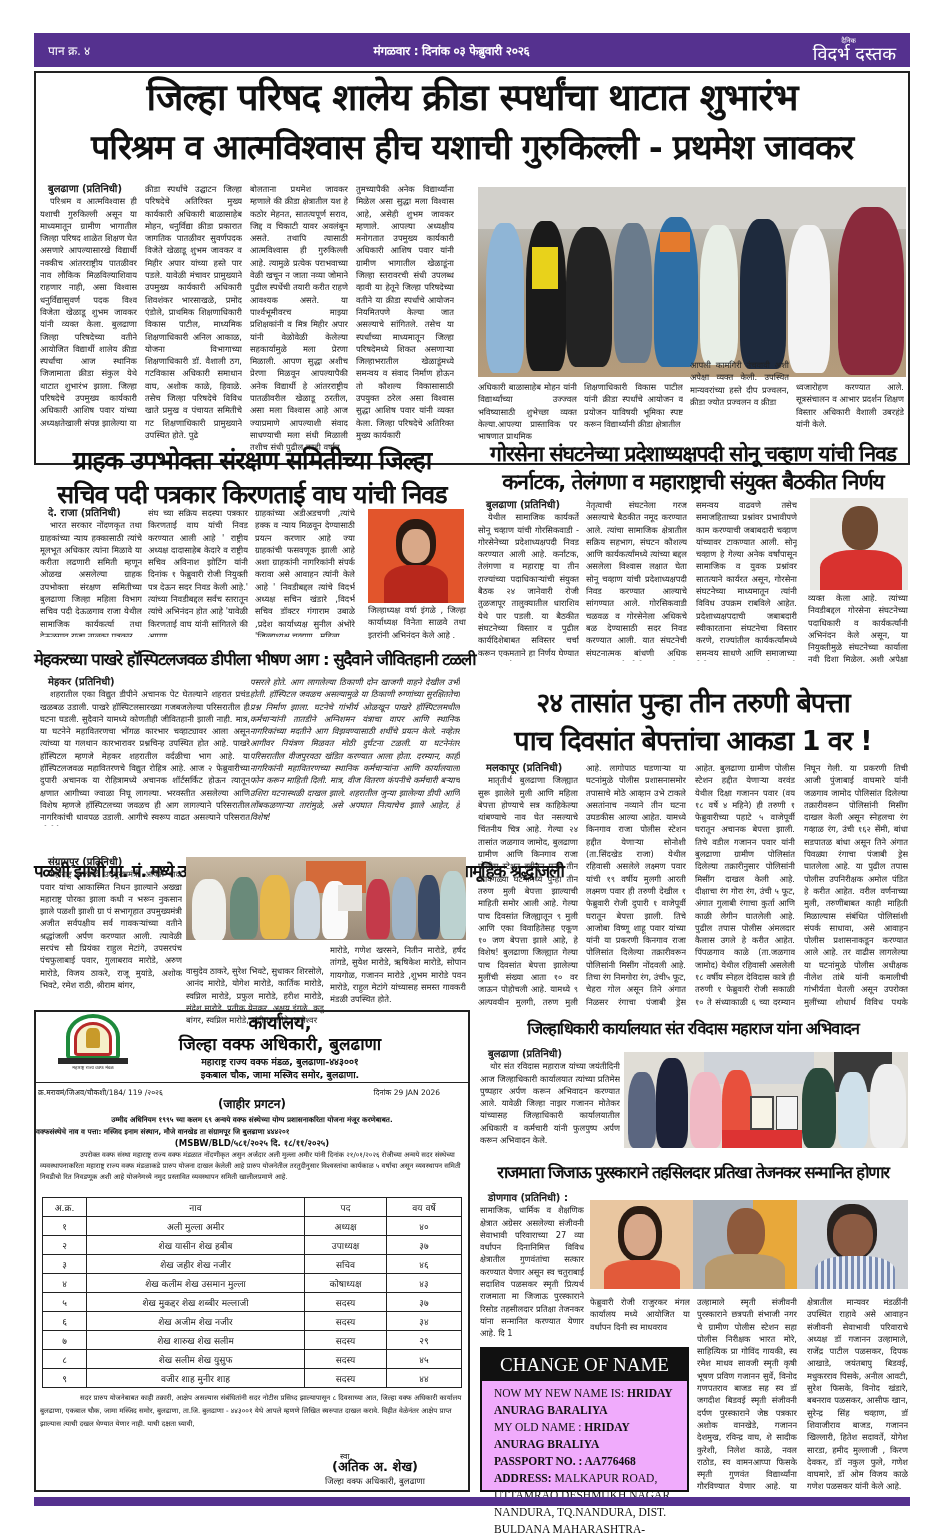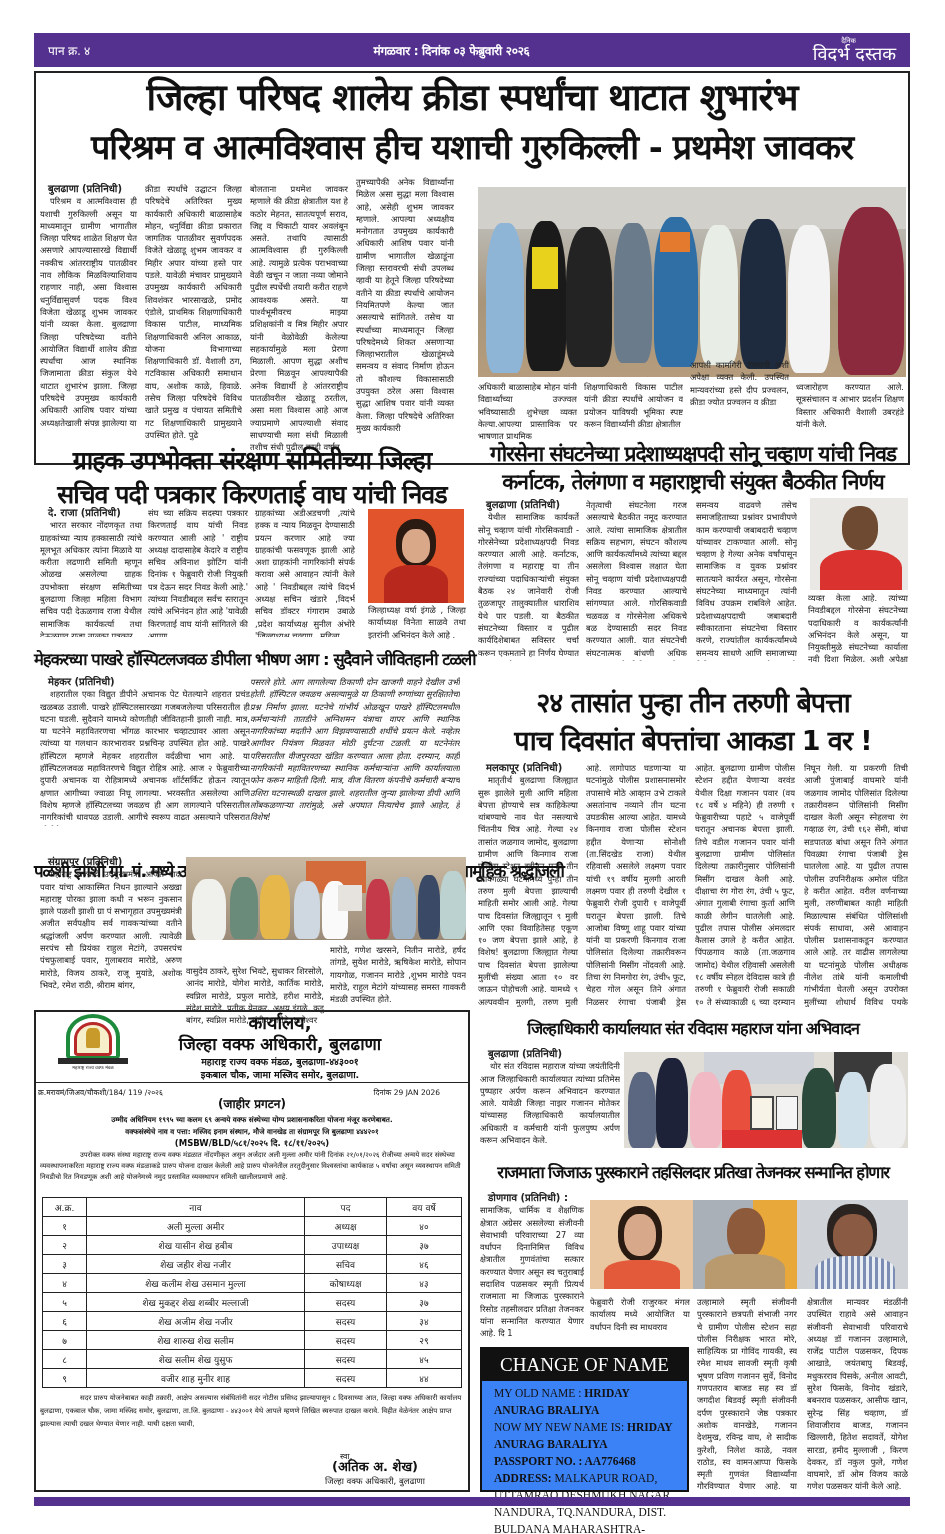--- a/index.html
+++ b/index.html
@@ -15,21 +15,21 @@
 .hl{position:absolute;font-family:"DejaVu Sans",sans-serif;font-weight:bold;color:#111;text-align:center;white-space:nowrap;letter-spacing:-1px}
 .col{position:absolute;font-size:8.3px;line-height:12.3px;text-align:justify;color:#222;overflow:hidden;font-family:"DejaVu Sans",sans-serif}
 .col .dl{font-weight:bold;font-size:10px;display:block;text-indent:8px}
 .col p{text-indent:10px}
 .photo{position:absolute;overflow:hidden}
 .cap{position:absolute;font-size:8.3px;line-height:12.3px;font-family:"DejaVu Sans",sans-serif;color:#222;text-align:justify}
 .person{position:absolute;border-radius:40% 40% 20% 20%}
 table.wt{position:absolute;border-collapse:collapse;font-family:"DejaVu Sans",sans-serif;font-size:9px}
 table.wt td,table.wt th{border:1px solid #222;text-align:center;height:19px;font-weight:normal}
 .notice-text{position:absolute;font-family:"DejaVu Sans",sans-serif;font-size:8.5px;line-height:13px;color:#111}
-.cn-box{position:absolute;border:2px solid #111;background:#3b82f6}
+.cn-box{position:absolute;border:2px solid #111;background:#f0abfc}
 .cn-title{background:#111;color:#fff;font-family:"Liberation Serif",serif;font-size:19px;text-align:center;height:32px;line-height:32px}
 .cn-body{padding:4px 12px;font-family:"Liberation Serif",serif;font-size:11.5px;line-height:17px;color:#111}
 .footbar{position:absolute;left:34px;top:1497px;width:876px;height:9px;background:#55318f}
 </style>
 </head>
 <body>
 
 <div class="topbar">
   <span class="pn">पान क्र. ४</span>
   <span class="dt">मंगळवार : दिनांक ०३ फेब्रुवारी २०२६</span>
@@ -46,21 +46,21 @@
 <div class="col" style="left:40px;top:183px;width:97px;height:278px;">
   <span class="dl">बुलढाणा (प्रतिनिधी)</span>
   <p>परिश्रम व आत्मविश्वास ही यशाची गुरुकिल्ली असून या माध्यमातून ग्रामीण भागातील जिल्हा परिषद शाळेत शिक्षण घेत असणारे आपल्यासारखे विद्यार्थी नक्कीच आंतरराष्ट्रीय पातळीवर नाव लौकिक मिळविल्याशिवाय राहणार नाही, असा विश्वास धनुर्विद्यासुवर्ण पदक विश्व विजेता खेळाडू शुभम जावकर यांनी व्यक्त केला. बुलढाणा जिल्हा परिषदेच्या वतीने आयोजित विद्यार्थी शालेय क्रीडा स्पर्धांचा आज स्थानिक जिजामाता क्रीडा संकुल येथे थाटात शुभारंभ झाला. जिल्हा परिषदेचे उपमुख्य कार्यकारी अधिकारी आशिष पवार यांच्या अध्यक्षतेखाली संपन्न झालेल्या या</p>
 </div>
 <div class="col" style="left:145px;top:183px;width:97px;height:278px;">
     <p style="text-indent:0">क्रीडा स्पर्धांचे उद्घाटन जिल्हा परिषदेचे अतिरिक्त मुख्य कार्यकारी अधिकारी बाळासाहेब मोहन, धनुर्विद्या क्रीडा प्रकारात जागतिक पातळीवर सुवर्णपदक विजेते खेळाडू शुभम जावकर व मिहीर अपार यांच्या हस्ते पार पडले. यावेळी मंचावर प्रामुख्याने उपमुख्य कार्यकारी अधिकारी शिवशंकर भारसाखळे, प्रमोद एंडोले, प्राथमिक शिक्षणाधिकारी विकास पाटील, माध्यमिक शिक्षणाधिकारी अनिल आकाळ, योजना विभागाच्या शिक्षणाधिकारी डॉ. वैशाली ठग, गटविकास अधिकारी समाधान वाघ, अशोक काळे, हिवाळे. तसेच जिल्हा परिषदेचे विविध खाते प्रमुख व पंचायत समितीचे गट शिक्षणाधिकारी प्रामुख्याने उपस्थित होते. पुढे</p>
   </div>
 <div class="col" style="left:250px;top:183px;width:98px;height:278px;">
     <p style="text-indent:0">बोलताना प्रथमेश जावकर म्हणाले की क्रीडा क्षेत्रातील यश हे कठोर मेहनत, सातत्यपूर्ण सराव, जिद्द व चिकाटी यावर अवलंबून असते. तथापि त्यासाठी आत्मविश्वास ही गुरुकिल्ली आहे. त्यामुळे प्रत्येक पराभवाच्या वेळी खचून न जाता नव्या जोमाने पुढील स्पर्धेची तयारी करीत राहणे आवश्यक असते. या पार्श्वभूमीवरच माझ्या प्रशिक्षकांनी व मित्र मिहीर अपार यांनी वेळोवेळी केलेल्या सहकार्यामुळे मला प्रेरणा मिळाली. आपण सुद्धा अशीच प्रेरणा मिळवून आपल्यापैकी अनेक विद्यार्थी हे आंतरराष्ट्रीय पातळीवरील खेळाडू ठरतील, असा मला विश्वास आहे आज ज्याप्रमाणे आपल्याशी संवाद साधण्याची मला संधी मिळाली तशीच संधी पुढील काही वर्षात</p>
   </div>
-<div class="col" style="left:356px;top:176px;width:98px;height:278px;">
+<div class="col" style="left:356px;top:183px;width:98px;height:278px;">
     <p style="text-indent:0">तुमच्यापैकी अनेक विद्यार्थ्यांना मिळेल असा सुद्धा मला विश्वास आहे, असेही शुभम जावकर म्हणाले. आपल्या अध्यक्षीय मनोगतात उपमुख्य कार्यकारी अधिकारी आशिष पवार यांनी ग्रामीण भागातील खेळाडूंना जिल्हा स्तरावरची संधी उपलब्ध व्हावी या हेतूने जिल्हा परिषदेच्या वतीने या क्रीडा स्पर्धाचे आयोजन नियमितपणे केल्या जात असल्याचे सांगितले. तसेच या स्पर्धांच्या माध्यमातून जिल्हा परिषदेमध्ये शिकत असणाऱ्या जिल्हाभरातील खेळाडूंमध्ये समन्वय व संवाद निर्माण होऊन तो कौशल्य विकासासाठी उपयुक्त ठरेल असा विश्वास सुद्धा आशिष पवार यांनी व्यक्त केला. जिल्हा परिषदेचे अतिरिक्त मुख्य कार्यकारी</p>
   </div>
 
 <div class="photo" style="left:478px;top:187px;width:428px;height:190px;background:linear-gradient(180deg,#c9c7c2 0%,#b9b6ae 25%,#a8957a 60%,#b59c7c 100%);">
   <div style="position:absolute;left:0;top:0;width:428px;height:42px;background:#d2d0cb;"></div>
   <div class="person" style="left:8px;top:36px;width:38px;height:150px;background:#8fb5d6;"></div>
   <div class="person" style="left:48px;top:34px;width:40px;height:150px;background:#1a1a1a;"></div>
   <div style="position:absolute;left:54px;top:60px;width:26px;height:42px;background:#e8d21b;"></div>
   <div class="person" style="left:88px;top:40px;width:46px;height:140px;background:#232323;"></div>
   <div class="person" style="left:136px;top:36px;width:38px;height:140px;background:#6a7b8c;"></div>
@@ -183,21 +183,21 @@
 </div>
 <div class="notice-text" style="left:130px;top:1013px;width:300px;text-align:center;font-size:18px;line-height:20px;font-weight:bold;">कार्यालय,</div>
 <div class="notice-text" style="left:130px;top:1034px;width:300px;text-align:center;font-size:17px;line-height:20px;font-weight:bold;">जिल्हा वक्फ अधिकारी, बुलढाणा</div>
 <div class="notice-text" style="left:130px;top:1055px;width:300px;text-align:center;font-size:9.5px;font-weight:bold;">महाराष्ट्र राज्य वक्फ मंडळ, बुलढाणा-४४३००१</div>
 <div class="notice-text" style="left:130px;top:1068px;width:300px;text-align:center;font-size:9.5px;font-weight:bold;">इकबाल चौक, जामा मस्जिद समोर, बुलढाणा.</div>
 <div style="position:absolute;left:35px;top:1082px;width:434px;height:1px;background:#222;"></div>
 <div class="notice-text" style="left:38px;top:1086px;font-size:7.5px;">क्र.मरावमं/जिअव/चौकशी/184/ 119 /२०२६</div>
 <div class="notice-text" style="left:330px;top:1086px;width:110px;text-align:right;font-size:7.5px;">दिनांक 29 JAN 2026</div>
 <div class="notice-text" style="left:36px;top:1098px;width:432px;text-align:center;font-size:12px;font-weight:bold;">(जाहीर प्रगटन)</div>
 <div class="notice-text" style="left:36px;top:1113px;width:432px;text-align:center;font-size:7.2px;font-weight:bold;">उम्मीद अधिनियम १९९५ च्या कलम ६९ अन्वये वक्फ संस्थेच्या योग्य प्रशासनाकरिता योजना मंजूर करणेबाबत.</div>
-<div class="notice-text" style="left:36px;top:1125px;width:432px;text-align:center;font-size:7.2px;font-weight:bold;">वक्फसंस्थेचे नाव व पत्ता: मस्जिद इनाम संस्थान, मौजे वानखेड ता संग्रामपूर जि बुलढाणा ४४४२०१</div>
+<div class="notice-text" style="left:36px;top:1125px;width:432px;font-size:7.2px;font-weight:bold;">वक्फसंस्थेचे नाव व पत्ता: मस्जिद इनाम संस्थान, मौजे वानखेड ता संग्रामपूर जि बुलढाणा ४४४२०१</div>
 <div class="notice-text" style="left:36px;top:1137px;width:432px;text-align:center;font-size:8.5px;font-weight:bold;">(MSBW/BLD/५८१/२०२५ दि. १८/११/२०२५)</div>
 <div class="notice-text" style="left:40px;top:1150px;width:424px;font-size:6.9px;line-height:11px;text-indent:40px;">उपरोक्त वक्फ संस्था महाराष्ट्र राज्य वक्फ मंडळात नोंदणीकृत असुन अर्जदार अली मुल्ला अमीर यांनी दिनांक २१/०१/२०२६ रोजीच्या अन्वये सदर संस्थेच्या व्यवस्थापनाकरिता महाराष्ट्र राज्य वक्फ मंडळाकडे प्रारुप योजना दाखल केलेली आहे प्रारुप योजनेतील तरतुदीनुसार विश्वस्तांचा कार्यकाळ ५ वर्षांचा असून व्यवस्थापन समिती निवडीचो रित निवडणूक अशी आहे योजनेमध्ये नमुद प्रस्तावित व्यवस्थापन समिती खालीलप्रमाणे आहे.</div>
 
 <table class="wt" style="left:42px;top:1197px;width:420px;">
   <thead>
     <tr>
       <th style="width:44px">अ.क्र.</th>
       <th style="width:218px">नाव</th>
       <th style="width:82px">पद</th>
       <th>वय वर्षे</th>
@@ -312,20 +312,20 @@
 <div class="col" style="left:697px;top:1296px;width:100px;height:196px;">
     <p style="text-indent:0">उल्हामाले स्मृती संजीवनी पुरस्काराने छत्रपती संभाजी नगर चे ग्रामीण पोलीस स्टेशन सहा पोलीस निरीक्षक भारत मोरे, साहित्यिक प्रा गोविंद गायकी, स्व रमेश माधव सावजी स्मृती कृषी भूषण प्रविण गजानन सुर्वे, विनोद गणपतराव बाजड सह स्व डॉ जगदीश बिडवई स्मृती संजीवनी दर्पण पुरस्काराने जेष्ठ पत्रकार अशोक वानखेडे, गजानन देशमुख, रविन्द्र वाघ, शे सादीक कुरेशी, निलेश काळे, नवल राठोड, स्व वामनआप्पा फिसके स्मृती गुणवंत विद्यार्थ्यांना गौरविण्यात येणार आहे. या वर्धापन दिन सोहळ्याला परिसरातील सर्व</p>
   </div>
 <div class="col" style="left:807px;top:1296px;width:101px;height:196px;">
     <p style="text-indent:0">क्षेत्रातील मान्यवर मंडळींनी उपस्थित राहावे असे आवाहन संजीवनी सेवाभावी परिवाराचे अध्यक्ष डॉ गजानन उल्हामाले, राजेंद्र पाटील पळसकर, दिपक आखाडे, जयंतबापु बिडवई, मधुकरराव पिसके, अनील आवटी, सुरेश फिसके, विनोद खंडारे, बबनराव पळसकर, आसीफ खान, सुरेन्द्र सिंह चव्हाण, डॉ शिवाजीराव बाजड, गजानन खिल्लारी, हितेश सदावर्ते, योगेश सारडा, हमीद मुल्लाजी , किरण देवकर, डॉ नकुल फुले, गणेश वाघमारे, डॉ ओम विजय काळे गणेश पळसकर यांनी केले आहे.</p>
   </div>
 
 <div class="cn-box" style="left:480px;top:1347px;width:209px;height:145px;">
   <div class="cn-title">CHANGE OF NAME</div>
   <div class="cn-body">
+    <div><span>NOW MY NEW NAME IS:</span> <b>HRIDAY ANURAG BARALIYA</b></div>
     <div><span>MY OLD NAME :</span> <b>HRIDAY ANURAG BRALIYA</b></div>
-    <div><span>NOW MY NEW NAME IS:</span> <b>HRIDAY ANURAG BARALIYA</b></div>
     <div style="font-weight:bold"><span>PASSPORT NO. :</span> <span>AA776468</span></div>
     <div><b>ADDRESS:</b> <span>MALKAPUR ROAD, UTTAMRAO DESHMUKH NAGAR NANDURA, TQ.NANDURA, DIST. BULDANA MAHARASHTRA-443404</span></div>
   </div>
 </div>
 
 <div class="footbar"></div>
 
 </body></html>

